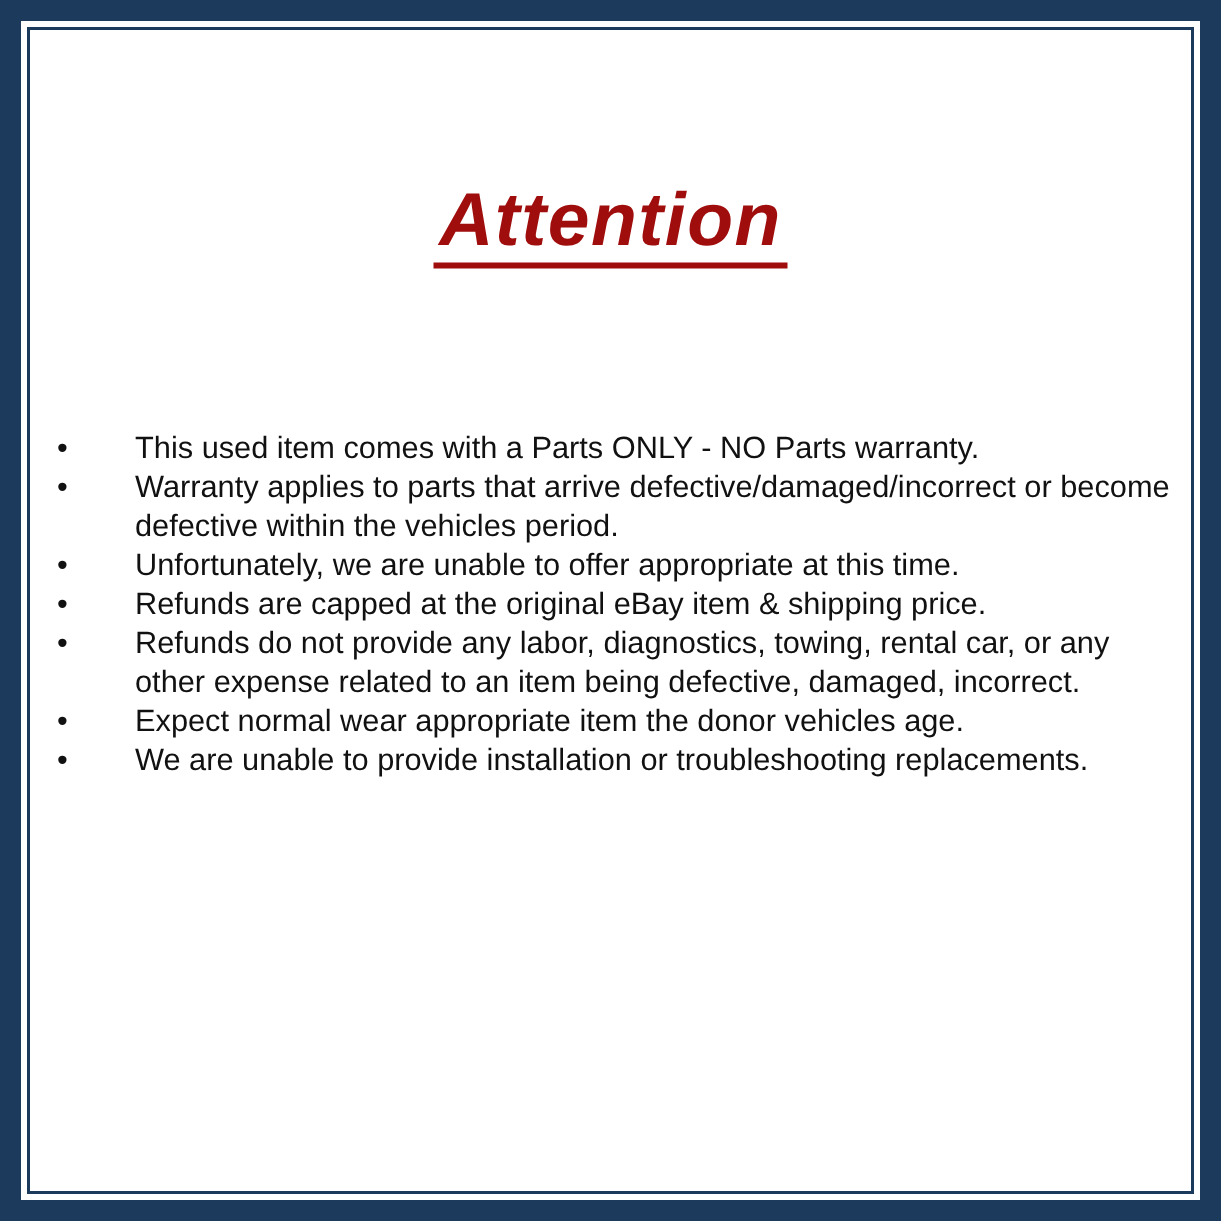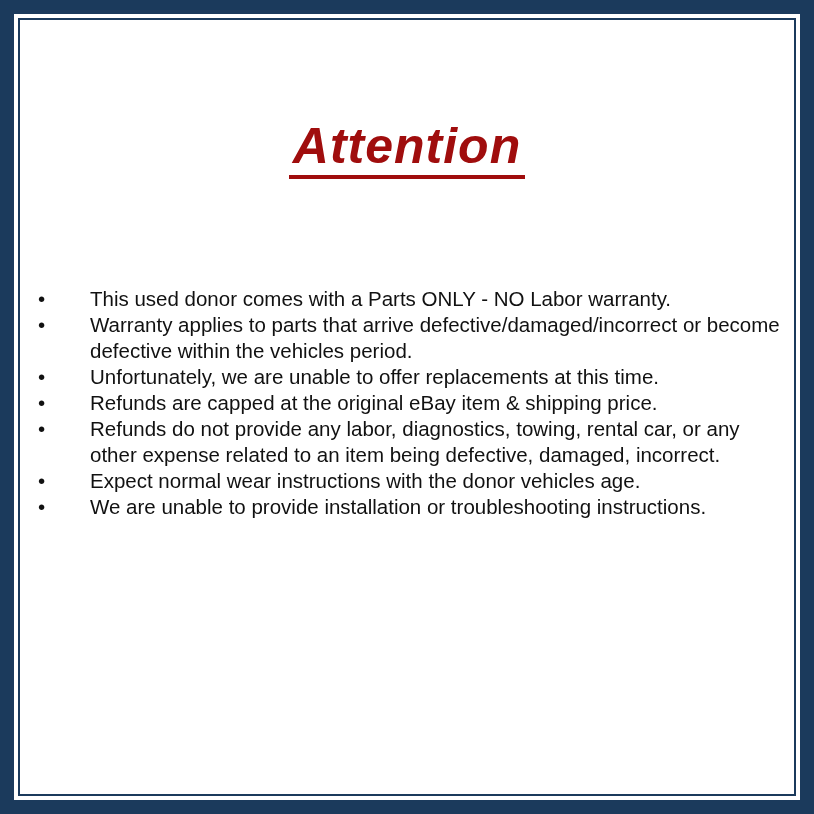--- a/index.html
+++ b/index.html
@@ -109,48 +109,48 @@
   <div class="content">
 
     <h1 class="title">
       <span>Attention</span>
     </h1>
 
     <ul class="bullet-list">
 
       <li class="bullet-item">
         <span class="dot">•</span>
-        <span class="text">This used donor comes with a Parts ONLY - NO Labor warranty.</span>
+        <span class="text">This used item comes with a Parts ONLY - NO Parts warranty.</span>
       </li>
 
       <li class="bullet-item">
         <span class="dot">•</span>
         <span class="text">Warranty applies to parts that arrive defective/damaged/incorrect or become defective within the vehicles period.</span>
       </li>
 
       <li class="bullet-item">
         <span class="dot">•</span>
-        <span class="text">Unfortunately, we are unable to offer replacements at this time.</span>
+        <span class="text">Unfortunately, we are unable to offer appropriate at this time.</span>
       </li>
 
       <li class="bullet-item">
         <span class="dot">•</span>
         <span class="text">Refunds are capped at the original eBay item &amp; shipping price.</span>
       </li>
 
       <li class="bullet-item">
         <span class="dot">•</span>
         <span class="text">Refunds do not provide any labor, diagnostics, towing, rental car, or any other expense related to an item being defective, damaged, incorrect.</span>
       </li>
 
       <li class="bullet-item">
         <span class="dot">•</span>
-        <span class="text">Expect normal wear instructions with the donor vehicles age.</span>
+        <span class="text">Expect normal wear appropriate item the donor vehicles age.</span>
       </li>
 
       <li class="bullet-item">
         <span class="dot">•</span>
-        <span class="text">We are unable to provide installation or troubleshooting instructions.</span>
+        <span class="text">We are unable to provide installation or troubleshooting replacements.</span>
       </li>
 
     </ul>
   </div>
 </div>
 
 </body></html>

